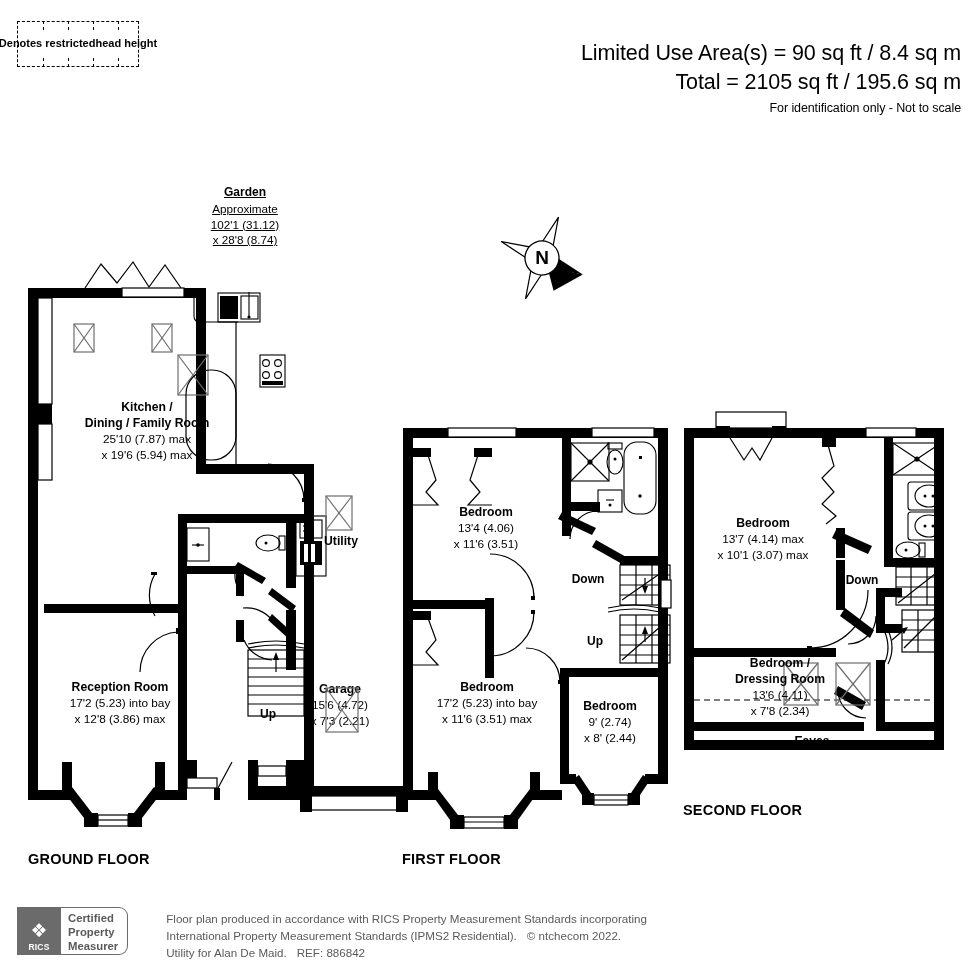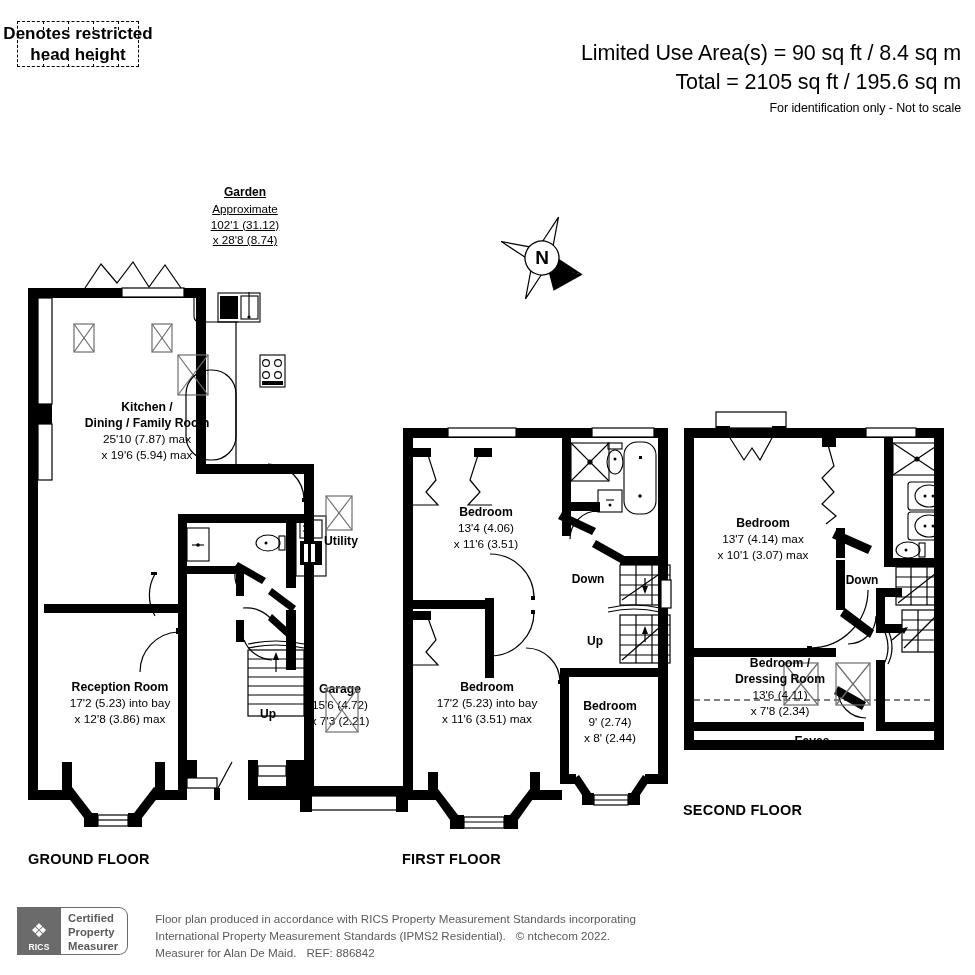--- a/index.html
+++ b/index.html
@@ -1,21 +1,21 @@
 <!DOCTYPE html>
 <html><head>
 <meta charset="utf-8">
 <style>
   html,body{margin:0;padding:0;background:#fff;}
   body{width:975px;height:975px;font-family:"Liberation Sans",sans-serif;color:#000;position:relative;overflow:hidden;}
   #stage{position:relative;width:975px;height:975px;}
 
   .legend-box{position:absolute;left:17px;top:21px;width:120px;height:44px;
-    border:1px dashed #000;display:flex;flex-direction:column;align-items:center;
-    justify-content:center;font-size:17px;font-weight:bold;line-height:1.25;}
+    border:1px dashed #000;display:flex;flex-direction:row;align-items:center;
+    justify-content:center;font-size:11px;font-weight:bold;line-height:1.25;}
   .legend-box .tick{position:absolute;top:-1px;width:0;border-left:1px dashed #000;height:9px;}
   .legend-box .tickb{position:absolute;bottom:-1px;width:0;border-left:1px dashed #000;height:9px;}
   .legend-line{white-space:nowrap;}
 
   .hdr{position:absolute;right:14px;text-align:right;font-size:21.5px;letter-spacing:-0.1px;white-space:nowrap;}
   .hdr1{top:12px;}
   .hdr2{top:41px;}
   .hdr3{top:70px;}
   .hdr4{top:101px;font-size:12.5px;}
 
@@ -29,21 +29,21 @@
   .fl-second{left:683px;top:802px;}
 
   .footer{position:absolute;left:17px;top:907px;display:flex;align-items:flex-start;}
   .rics-badge{display:flex;height:48px;align-items:stretch;}
   .rics-sq{width:44px;background:#6b6b6b;color:#fff;display:flex;flex-direction:column;
      align-items:center;justify-content:flex-end;padding-bottom:3px;box-sizing:border-box;}
   .rics-sq .mark{font-size:19px;line-height:1;margin-bottom:2px;}
   .rics-sq .rtxt{font-size:8.5px;font-weight:bold;letter-spacing:0.2px;}
   .rics-cpm{border:1px solid #6b6b6b;border-left:none;border-radius:0 9px 9px 0;
      padding:4px 9px 16px 7px;color:#5a5a5a;font-size:11.3px;font-weight:bold;line-height:1.22;box-sizing:border-box;}
-  .footer-text{margin-left:27px;color:#5a5a5a;font-size:11.6px;line-height:1.45;padding-top:4px;}
+  .footer-text{margin-left:38px;color:#5a5a5a;font-size:11.6px;line-height:1.45;padding-top:4px;}
   .footer-text .nt{color:#5a5a5a;}
   svg{display:block;}
   .ftsp{display:inline-block;width:10px;}
 </style>
 </head>
 <body>
 
 <div id="stage">
 
   <div class="legend-box">
@@ -541,18 +541,18 @@
         <div>Property</div>
         <div>Measurer</div>
       </div>
     </div>
     <div class="footer-text">
       <div>Floor plan produced in accordance with RICS Property Measurement Standards incorporating</div>
       <div>
         <span>International Property Measurement Standards (IPMS2 Residential).</span><span class="ftsp"></span><span class="nt">© ntchecom 2022.</span>
       </div>
       <div>
-        <span>Measurer for Alan De Maid.</span><span class="ftsp"></span><span>REF: 886842</span>
+        <span>Utility for Alan De Maid.</span><span class="ftsp"></span><span>REF: 886842</span>
       </div>
     </div>
   </div>
 
 </div>
 
 </body></html>

